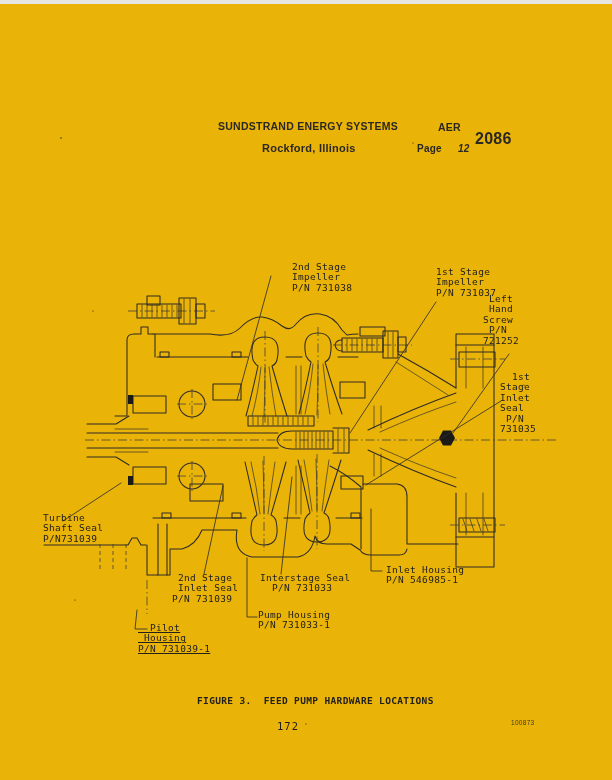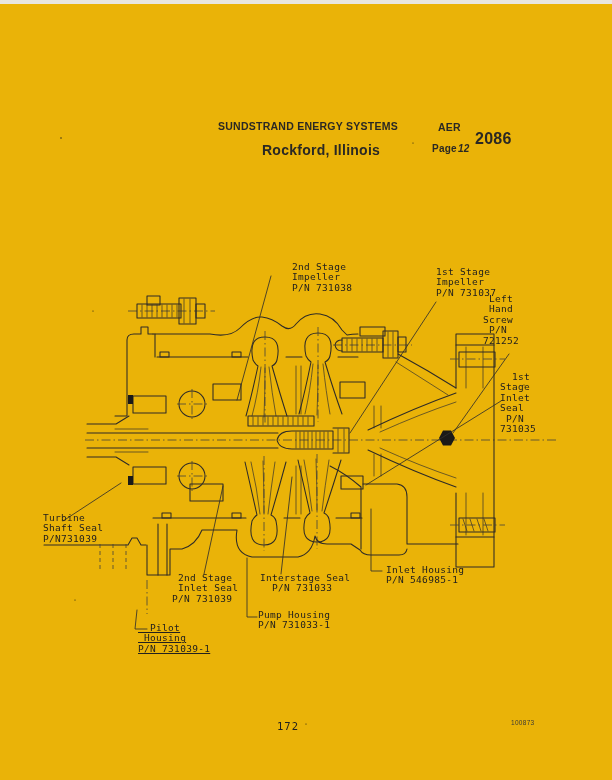--- a/index.html
+++ b/index.html
@@ -8,24 +8,24 @@
     background:#eab308;overflow:hidden;
     font-family:"DejaVu Sans Mono","Liberation Mono",monospace;
     color:#23211e;
   }
   .hdr{
     position:absolute;
     font-family:"Liberation Sans","DejaVu Sans",sans-serif;
     font-weight:700;color:#2a2824;letter-spacing:.25px;
   }
   .hdr.company{left:218px;top:116px;font-size:10.5px;}
-  .hdr.location{left:262px;top:138px;font-size:14px;}
+  .hdr.location{left:262px;top:138px;font-size:11px;}
   .hdr.code{left:438px;top:117px;font-size:10.5px;text-align:center;}
   .hdr.codenum{left:475px;top:126px;font-size:16px;}
-  .hdr.pageword{left:432px;top:139px;font-size:10px;}
+  .hdr.pageword{left:417px;top:139px;font-size:10px;}
   .hdr.pagenum{left:458px;top:139px;font-size:10px;font-style:italic;}
   .lbl{
     position:absolute;white-space:pre;
     font-size:9.5px;line-height:10.4px;letter-spacing:.3px;color:#23211e;
   }
   .caption{
     position:absolute;left:197px;top:691px;
     font-size:9.5px;letter-spacing:.35px;font-weight:700;color:#23211e;white-space:pre;
   }
   .folio{
@@ -227,16 +227,17 @@
   <div class="lbl" style="left:260px;top:569px;">Interstage Seal
   P/N 731033</div>
   <div class="lbl" style="left:386px;top:561px;">Inlet Housing
 P/N 546985-1</div>
   <div class="lbl" style="left:258px;top:606px;">Pump Housing
 P/N 731033-1</div>
   <div class="lbl" style="left:138px;top:619px;text-decoration:underline;">  Pilot
  Housing
 P/N 731039-1</div>
 
+  <div class="caption">FIGURE 3.  FEED PUMP HARDWARE LOCATIONS</div>
   <div class="folio">172</div>
   <div class="stamp">100873</div>
 
 </div>
 
 </body></html>

